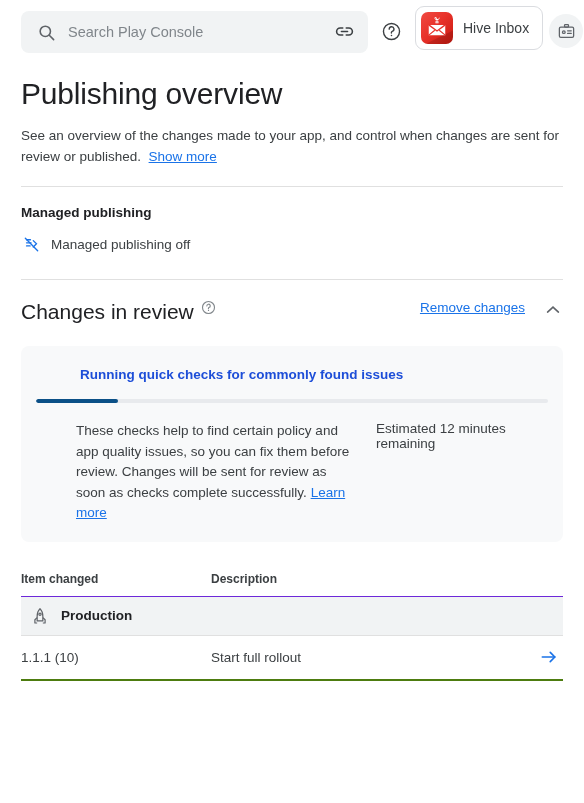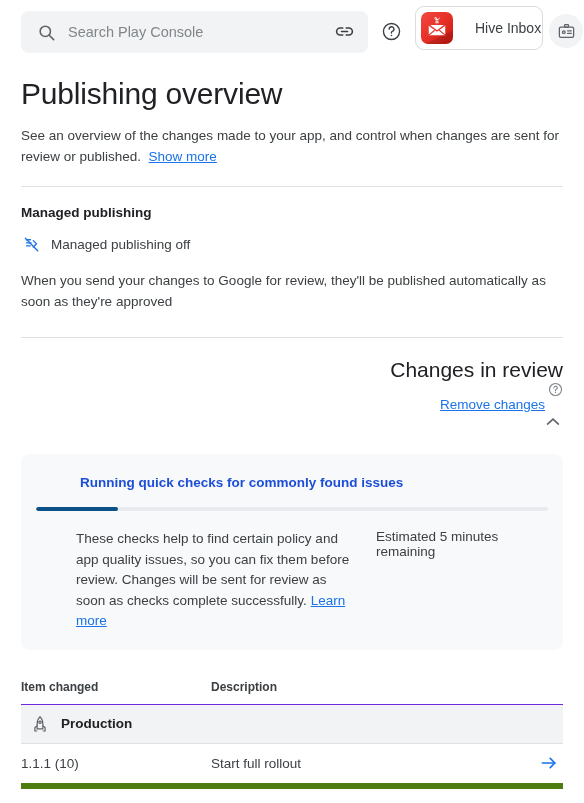--- a/index.html
+++ b/index.html
@@ -48,21 +48,20 @@
   .link-btn { left: 331px; top: 18px; }
   .help-btn { left: 378px; top: 18px; }
 
   .hive-chip {
     position: absolute; left: 415px; top: 6px;
     height: 44px; width: 128px;
     border: 1px solid #dadce0;
     border-radius: 9px;
     display: flex; align-items: center;
     background: #fff;
-    gap: 12px;
   }
   .hive-icon {
     width: 32px; height: 32px;
     margin-left: 5px;
     border-radius: 7px;
     background: linear-gradient(135deg,#f04a42 0%,#e8322a 45%,#c9180f 100%);
     display: flex; align-items: center; justify-content: center;
     position: relative;
     overflow: hidden;
     flex: none;
@@ -141,23 +140,22 @@
 
   .body-text {
     margin: 16px 21px 0 21px;
     font-size: 13.5px; line-height: 21px;
     color: #3c4043; max-width: 545px;
   }
 
   .divider-2 { height: 1px; background: #e0e0e0; margin: 25px 21px 0 21px; }
 
   .h2-row {
-    display: flex; align-items: flex-end;
+    display: flex; align-items: flex-start;
     margin: 20px 21px 0 21px;
-    flex-direction: column;
   }
   .h2-title {
     font-size: 21px; font-weight: 400; color: #202124;
   }
   .h2-help {
     margin-left: 7px; color: #80868b;
     display: flex; align-items: center;
   }
   .h2-spacer { flex: 1; }
   .h2-action { font-size: 13.5px; margin-right: 18px; }
@@ -217,21 +215,21 @@
   .rocket-icon {
     width: 20px; height: 20px; margin-right: 11px;
     display: flex; align-items: center; justify-content: center;
     color: #5f6368;
   }
   .group-label { font-size: 13.5px; font-weight: bold; color: #202124; }
   .data-row {
     display: flex; align-items: center;
     height: 46px;
     border-top: 1px solid #e0e0e0;
-    border-bottom: 6px solid #4d7c0f;
+    border-bottom: 2px solid #4d7c0f;
   }
   .cell { font-size: 13.5px; color: #3c4043; }
   .arrow-cell {
     width: 40px; display: flex; align-items: center; justify-content: flex-end;
     color: #1a73e8; cursor: pointer; padding-right: 4px;
   }
 </style>
 </head>
 <body>
 
@@ -311,21 +309,20 @@
     <span class="status-icon">
       <svg width="17" height="17" viewBox="0 0 24 24" fill="none" stroke="currentColor" stroke-width="1.9" stroke-linecap="round">
         <path d="M5 5.3h5.5M5 9.6h6.4M5 14h5"></path>
         <path d="M14.5 6.5 19 11l-4.5 4.5"></path>
         <line x1="3.3" y1="3.3" x2="20.7" y2="20.7"></line>
       </svg>
     </span>
     <span class="status-text">Managed publishing off</span>
   </div>
 
-  <p class="body-text">When you send your changes to Google for review, they'll be published automatically as soon as they're approved</p>
 
   <div class="divider-2"></div>
 
   <div class="h2-row">
     <span class="h2-title">Changes in review</span>
     <span class="h2-help">
       <svg width="15" height="15" viewBox="0 0 24 24" fill="none" stroke="currentColor" stroke-width="1.8">
         <circle cx="12" cy="12" r="9.6"></circle>
         <path d="M9.4 9.4a2.7 2.7 0 1 1 3.4 2.6c-.6.2-.9.7-.9 1.3v.5" stroke-linecap="round"></path>
         <circle cx="12" cy="16.6" r="1" fill="currentColor" stroke="none"></circle>
@@ -343,21 +340,21 @@
   <div class="card">
     <div class="card-title">Running quick checks for commonly found issues</div>
     <div class="progress-track">
       <div class="progress-fill" id="progress-fill" style="width: 16%; background: rgb(11, 80, 135);"></div>
     </div>
     <div class="card-cols">
       <div class="card-col-left">
         <span>These checks help to find certain policy and app quality issues, so you can fix them before review. Changes will be sent for review as soon as checks complete successfully.</span>
         <a class="link">Learn more</a>
       </div>
-      <div class="card-col-right">Estimated 5 minutes remaining</div>
+      <div class="card-col-right">Estimated 12 minutes remaining</div>
     </div>
   </div>
 
   <div class="table">
     <div class="thead">
       <div class="col-1">Item changed</div>
       <div class="col-2">Description</div>
       <div class="col-3"></div>
     </div>
 

